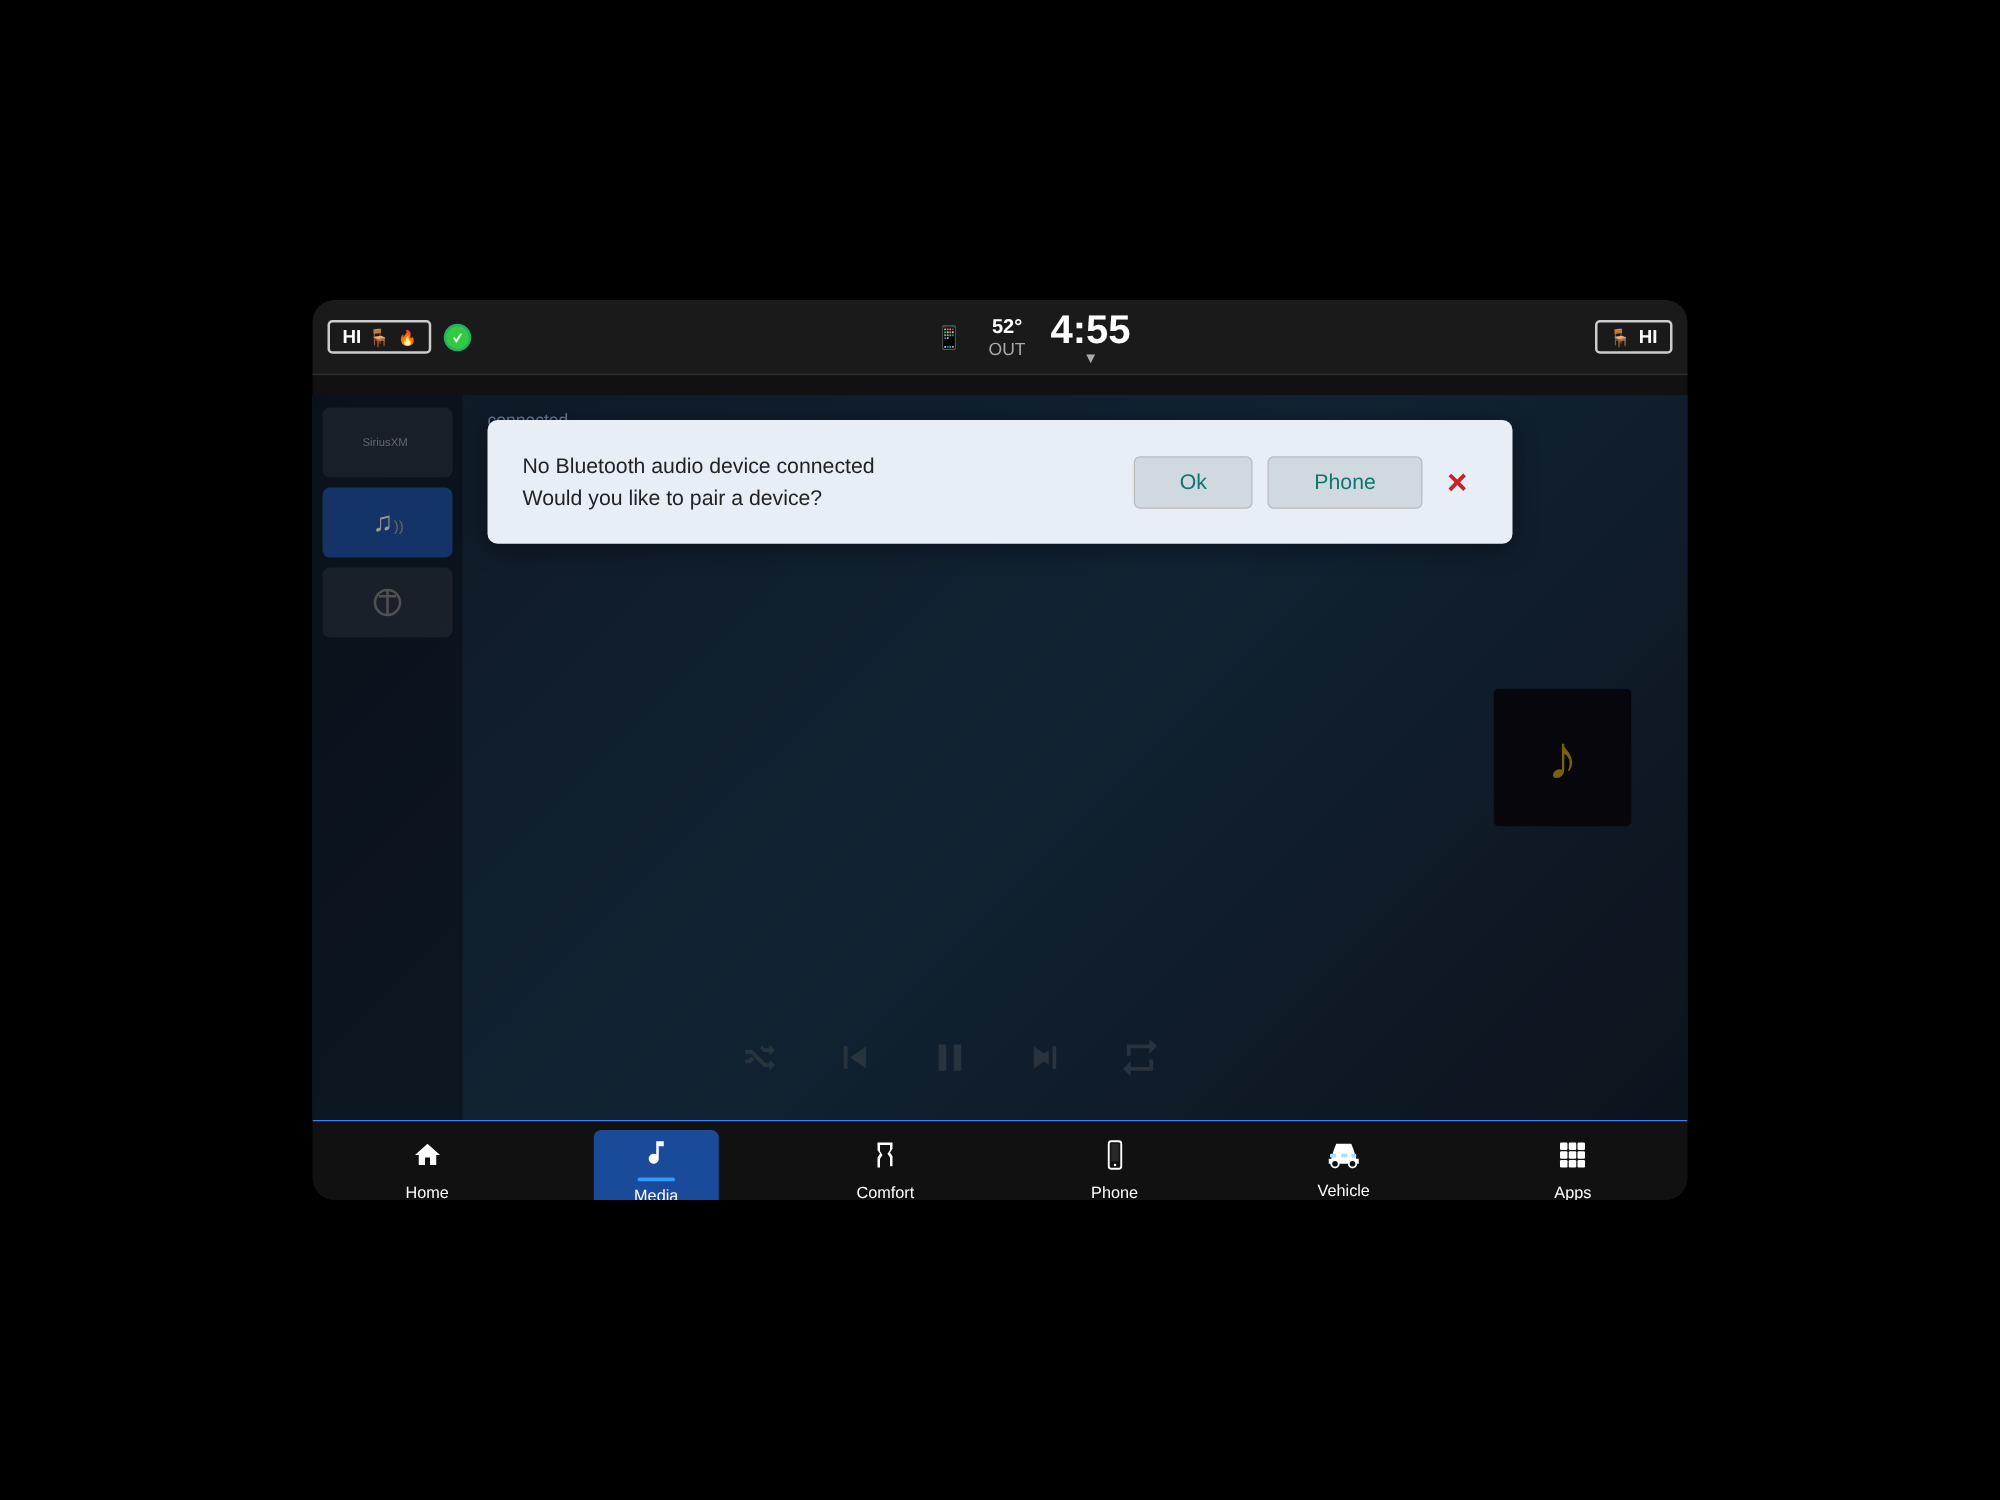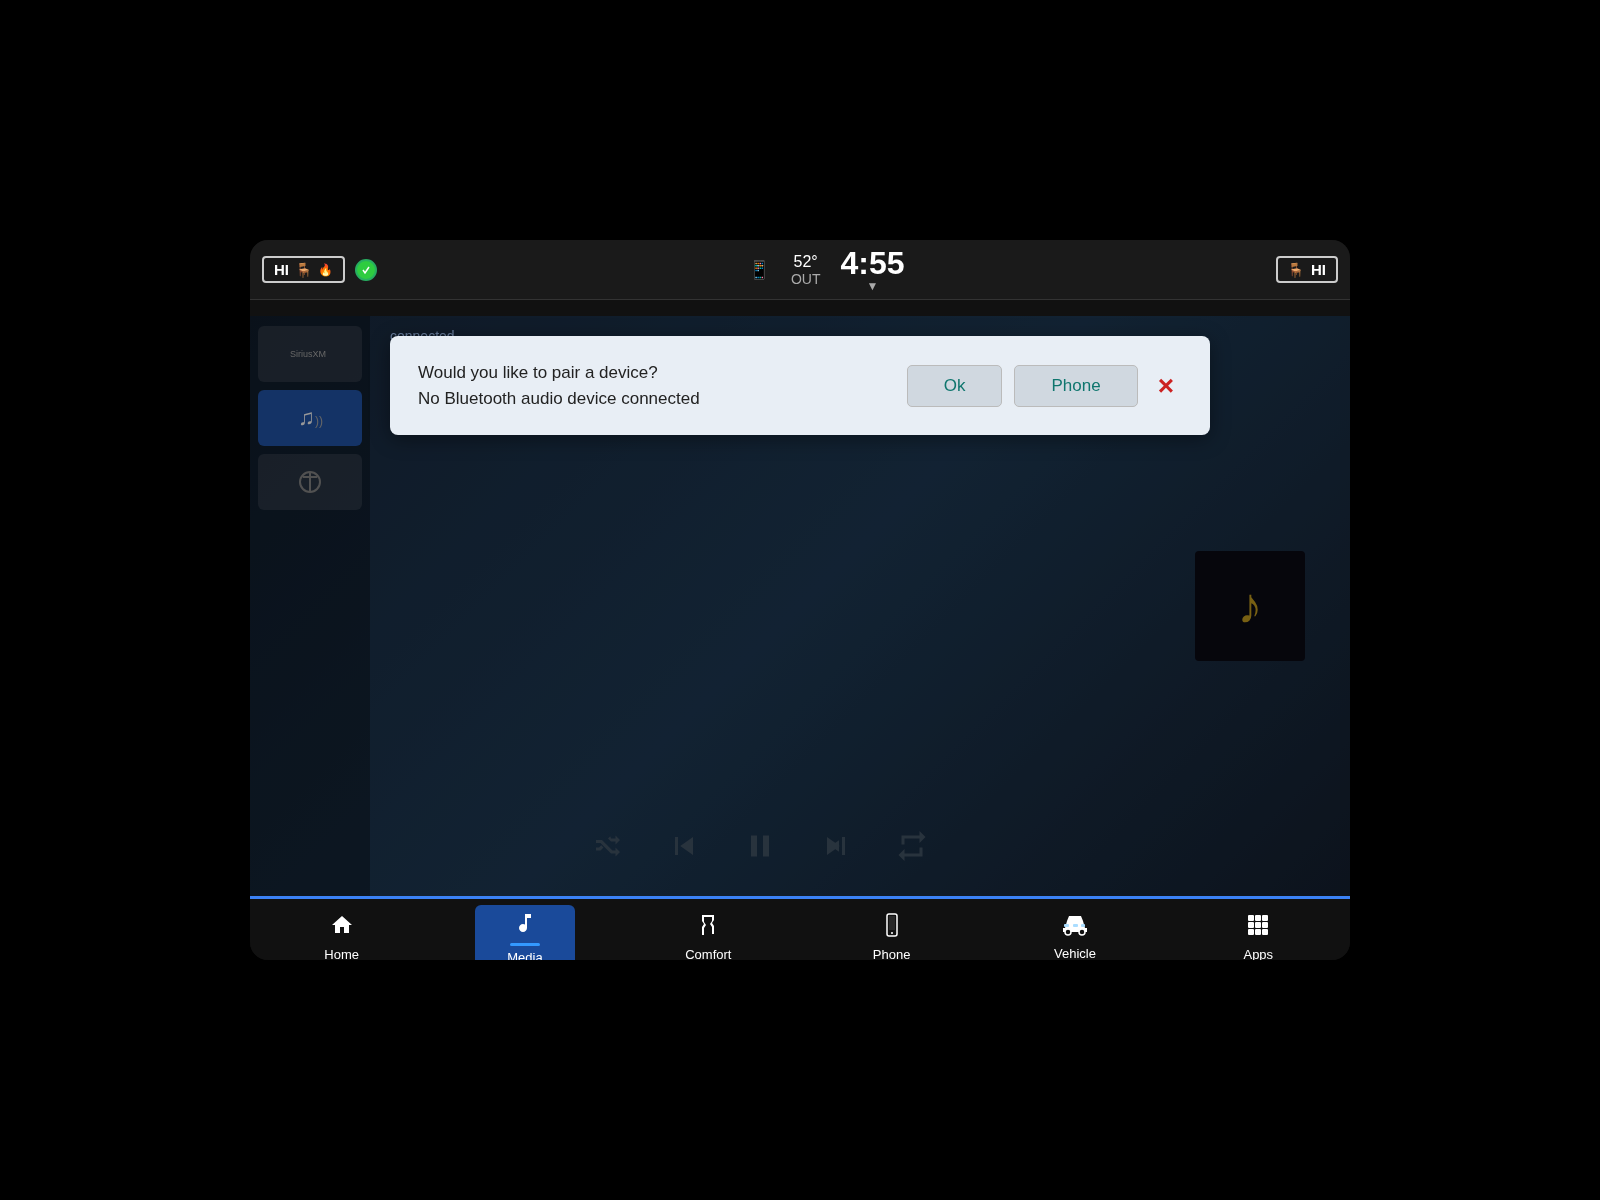--- a/index.html
+++ b/index.html
@@ -87,21 +87,21 @@
     }
 
     .temp-out {
       color: #fff;
       font-size: 14px;
       text-align: center;
     }
 
     .temp-out .temp-val {
       font-size: 16px;
-      font-weight: normal;
+      font-weight: bold;
     }
 
     .temp-out .temp-label {
       font-size: 14px;
       color: #aaa;
     }
 
     .clock-area {
       text-align: center;
       color: #fff;
@@ -327,21 +327,21 @@
     }
 
     
     .bottom-nav {
       width: 100%;
       height: 80px;
       background: #111;
       display: flex;
       align-items: center;
       justify-content: space-around;
-      border-top: 3px solid #3b82f6;
+      border-top: 1px solid #3b82f6;
     }
 
     .nav-item {
       display: flex;
       flex-direction: column;
       align-items: center;
       gap: 4px;
       cursor: pointer;
       padding: 6px 20px;
       border-radius: 6px;
@@ -476,22 +476,22 @@
       <div class="album-art-area">
         <div class="album-art-placeholder">
           <span class="music-note-large">♪</span>
         </div>
 
       </div>
 
       <div class="dialog-overlay">
         <div class="dialog-box">
           <div class="dialog-message">
+            <div>No Bluetooth audio device connected</div>
             <div>Would you like to pair a device?</div>
-            <div>No Bluetooth audio device connected</div>
           </div>
           <div class="dialog-buttons">
             <button class="dialog-btn">Ok</button>
             <button class="dialog-btn">Phone</button>
             <button class="dialog-close">×</button>
           </div>
         </div>
       </div>
 
     </div>

